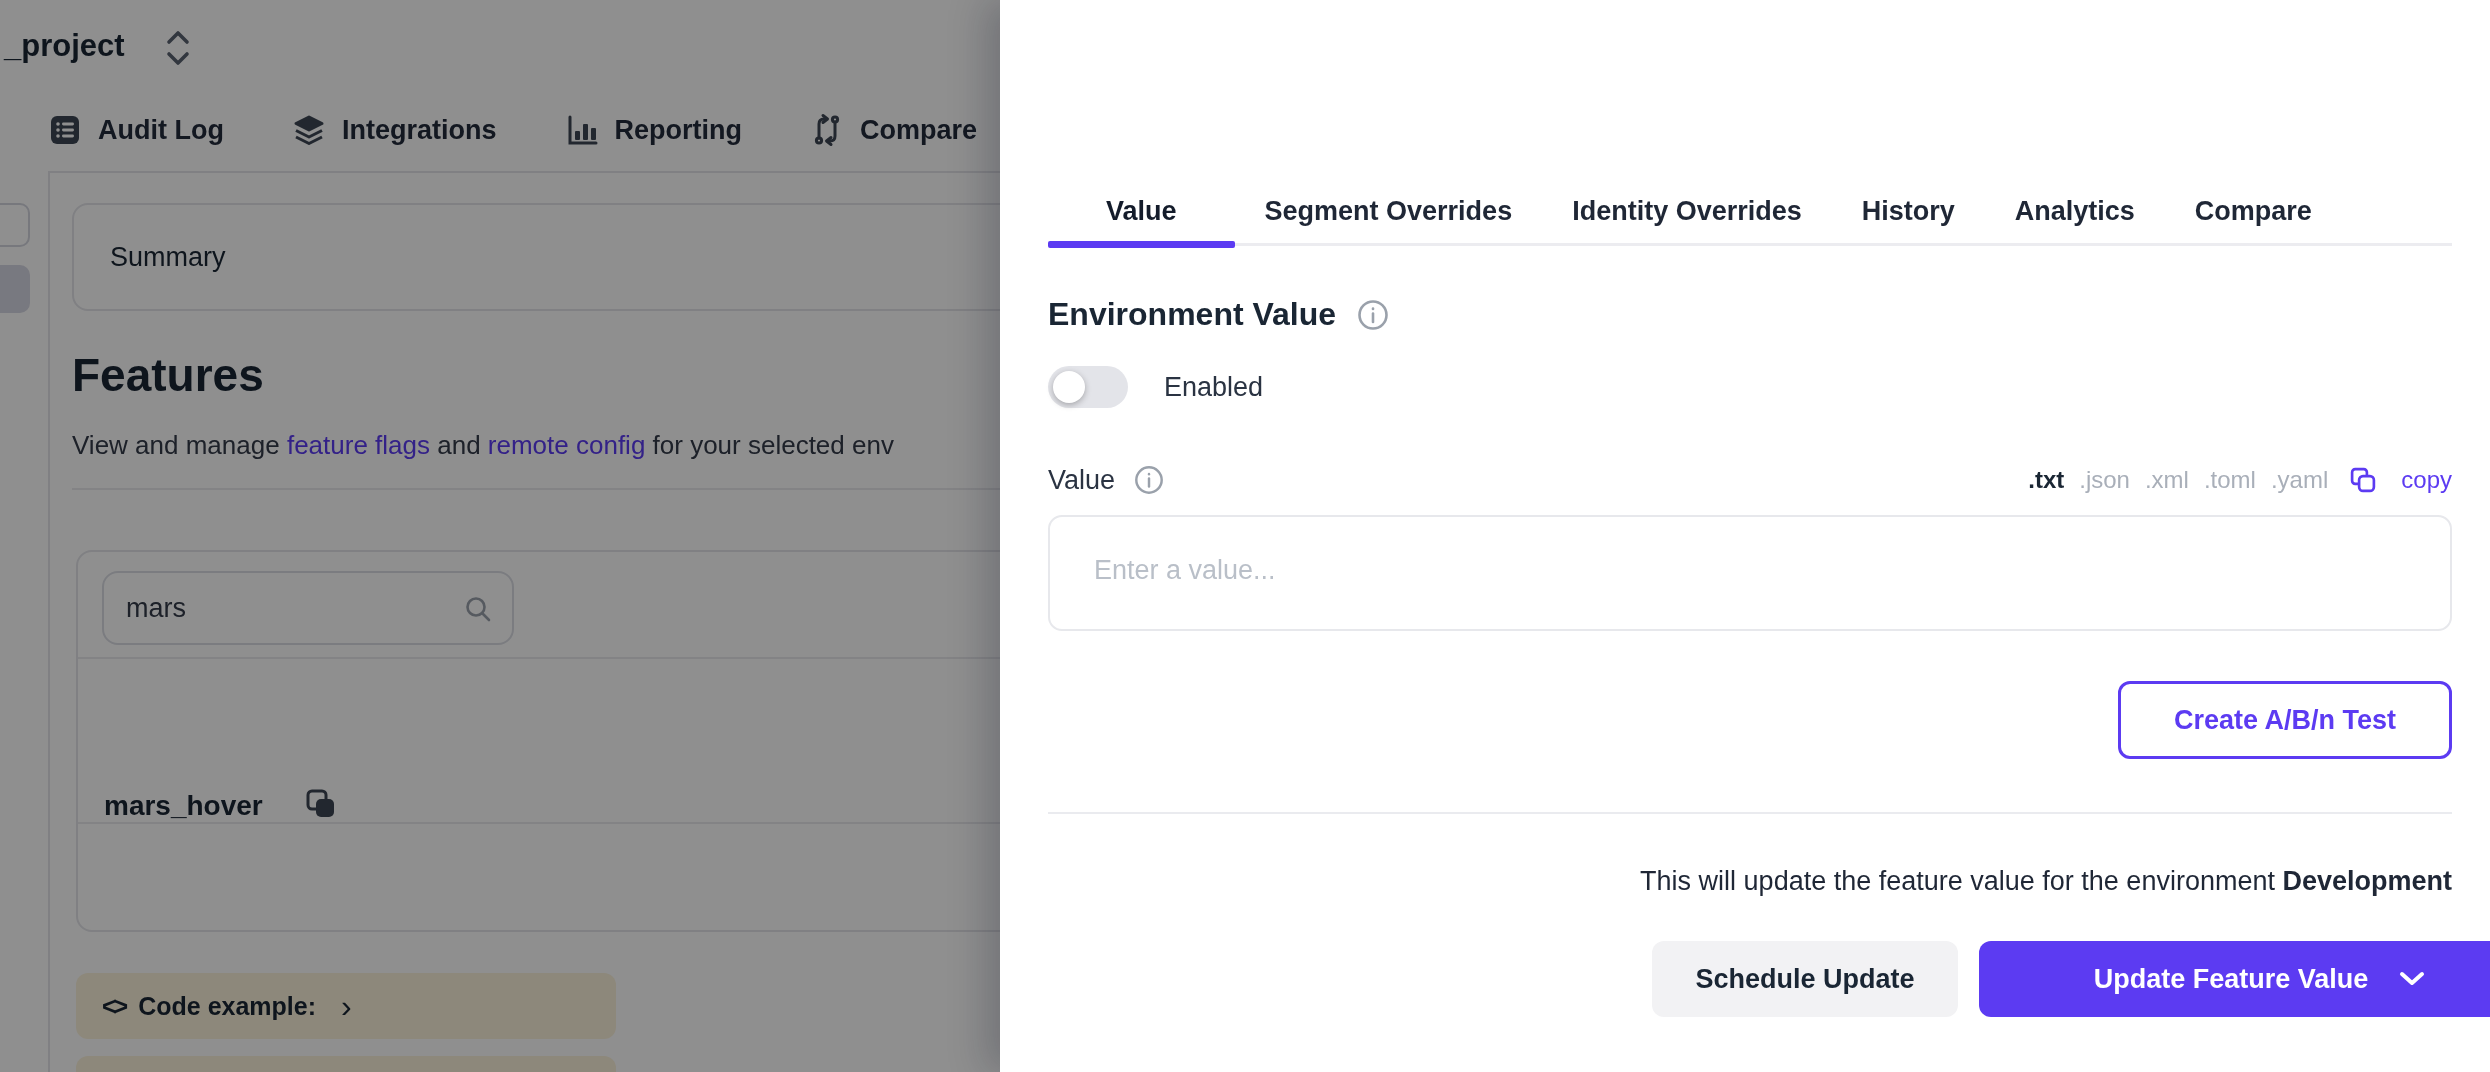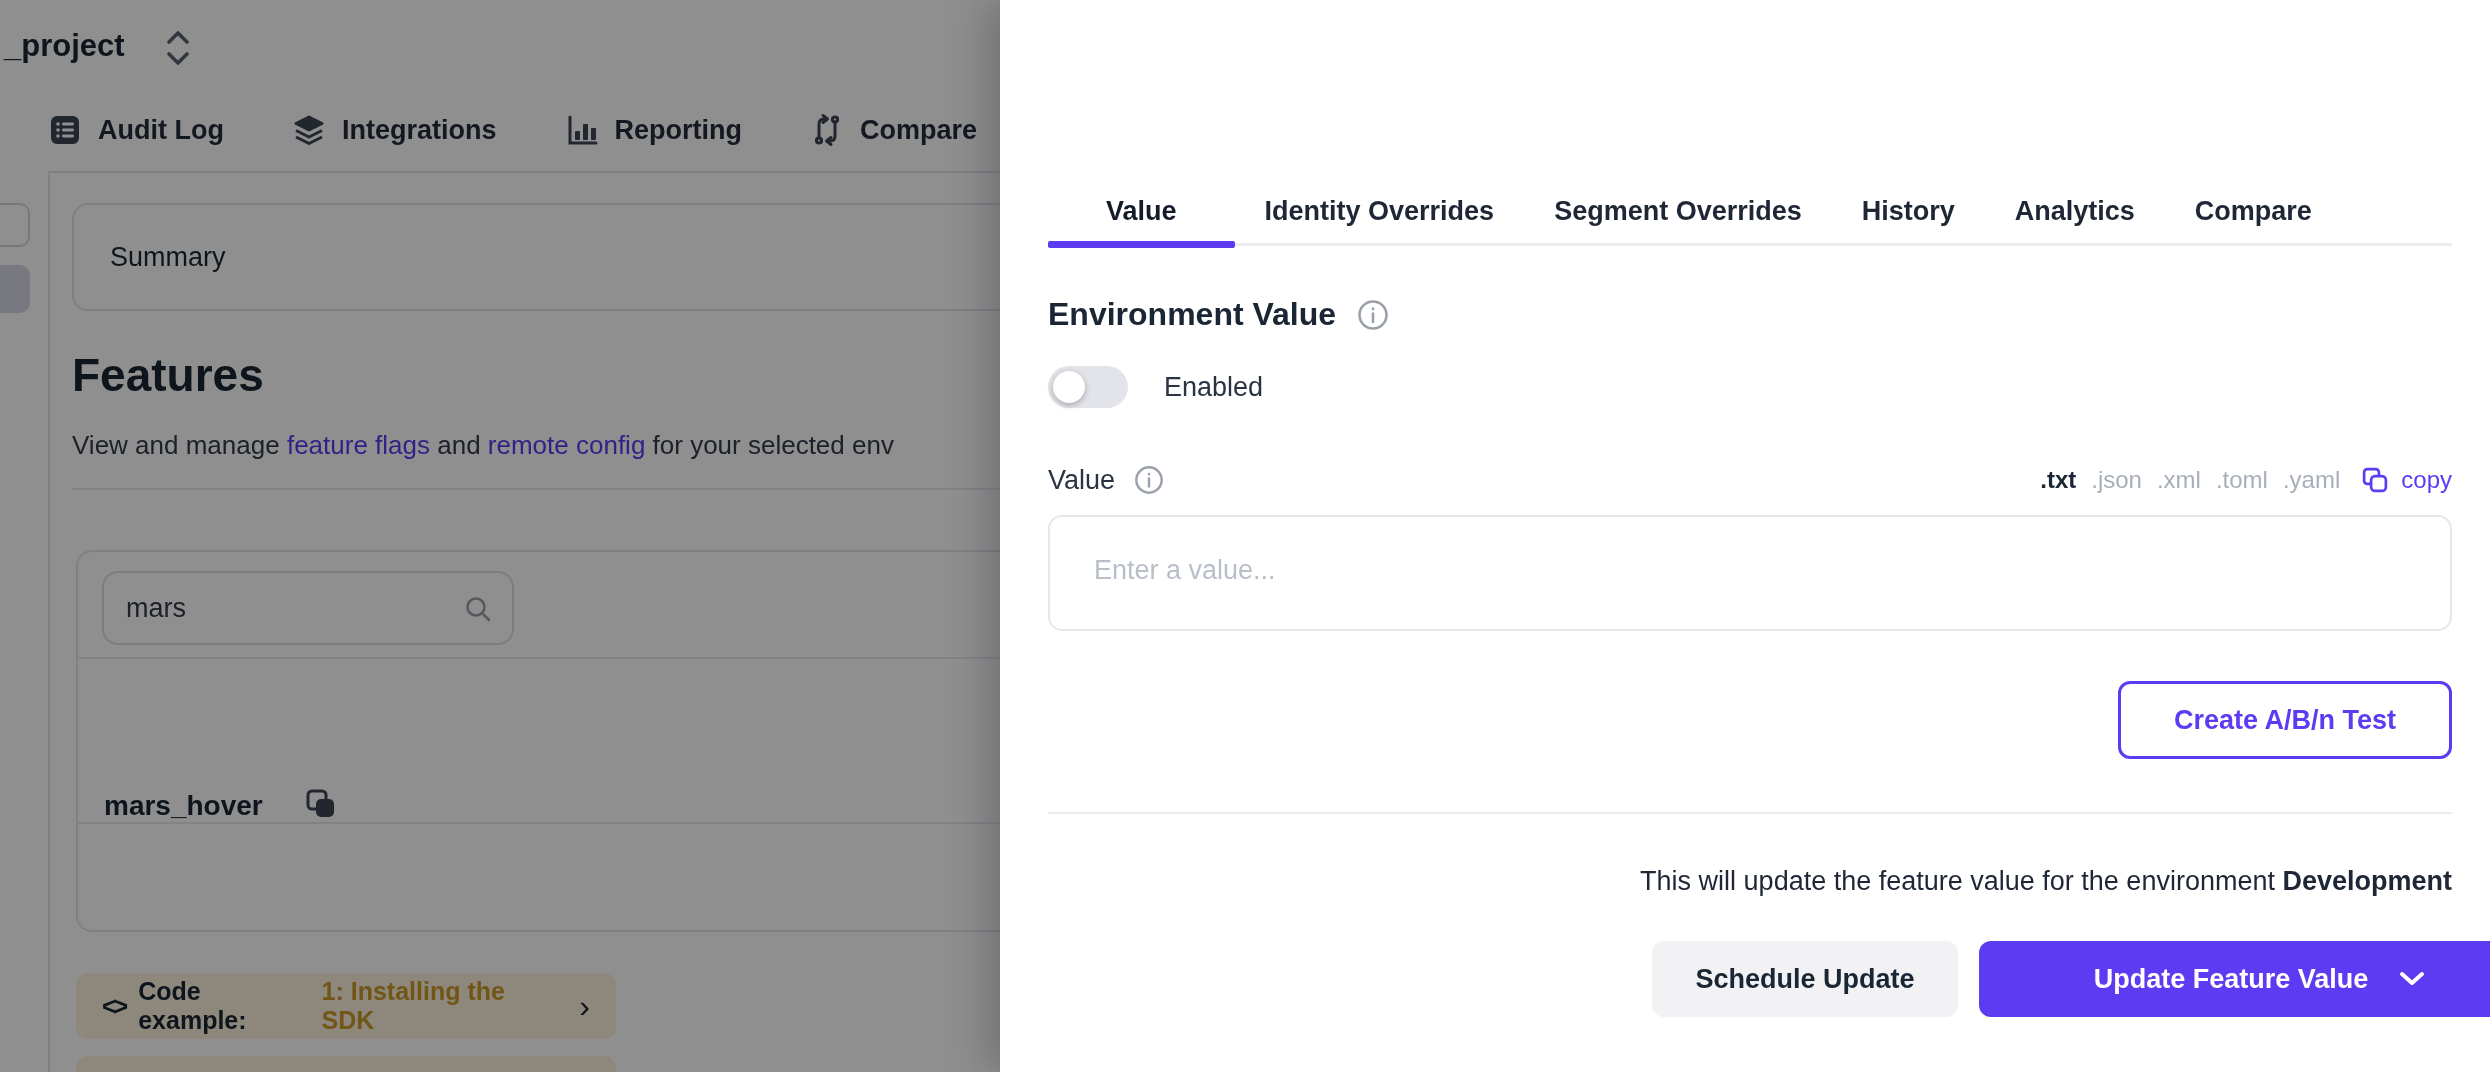--- a/index.html
+++ b/index.html
@@ -77,21 +77,21 @@
   .toggle { position: relative; width: 80px; height: 42px; border-radius: 21px; background: #e3e4e9; cursor: pointer; }
   .toggle .knob { position: absolute; left: 5px; top: 5px; width: 32px; height: 32px; border-radius: 50%; background: #fff;
     box-shadow: 0 2px 6px rgba(0,0,0,0.28); }
   .toggle-label { font-size: 27px; color: #2a3342; }
 
   .value-row { position: absolute; left: 48px; right: 38px; top: 458px; height: 44px; display: flex; align-items: center; }
   .value-label { display: flex; align-items: center; gap: 18px; font-size: 27px; font-weight: 500; color: #2a3342; }
   .formats { margin-left: auto; display: flex; align-items: center; gap: 15px; font-size: 24px; color: #a9afb9; }
   .fmt { cursor: pointer; }
   .fmt-active { color: #1a2634; font-weight: 700; }
-  .copy-link { display: flex; align-items: center; gap: 12px; color: #5c3bf2; font-size: 24px; margin-left: 6px; cursor: pointer; }
+  .copy-link { display: flex; align-items: center; gap: 24px; color: #5c3bf2; font-size: 24px; margin-left: 6px; cursor: pointer; }
 
   .value-input { position: absolute; left: 48px; right: 38px; top: 515px; height: 116px; }
   .value-input textarea { width: 100%; height: 100%; resize: none; outline: none; border: 2px solid #e7e8ec; border-radius: 14px;
     font-family: "Liberation Sans", sans-serif; font-size: 27px; color: #343b4a; padding: 38px 44px; }
   .value-input textarea::placeholder { color: #b9bfc8; }
 
   .abn-btn { position: absolute; right: 38px; top: 681px; width: 334px; height: 78px; background: #fff;
     border: 3px solid #5c3bf2; border-radius: 12px; color: #5c3bf2; font-size: 27px; font-weight: 700;
     display: flex; align-items: center; justify-content: center; cursor: pointer; font-family: inherit; }
 
@@ -208,38 +208,37 @@
             <rect x="13" y="13" width="18" height="18" rx="5" fill="#3e4754"></rect>
           </svg>
       </span>
     </div>
     <div class="row-divider" style="top:270px;"></div>
   </div>
 
   <div class="code-banner">
     <span class="code-glyph">&lt;&gt;</span>
     <span class="code-label">Code example:</span>
-    <span class="code-link">1: Installing the SDK</span>
     <span class="code-chev">›</span>
   </div>
   <div class="code-sliver"></div>
 
   <div class="dim-overlay"></div>
 
   <div class="modal">
 
     <div class="tabs">
       <div class="tab first active">
           <span>Value</span>
         </div>
       <div class="tab">
+          <span>Segment Overrides</span>
+        </div>
+      <div class="tab">
           <span>Identity Overrides</span>
-        </div>
-      <div class="tab">
-          <span>Segment Overrides</span>
         </div>
       <div class="tab">
           <span>History</span>
         </div>
       <div class="tab">
           <span>Analytics</span>
         </div>
       <div class="tab">
           <span>Compare</span>
         </div>

